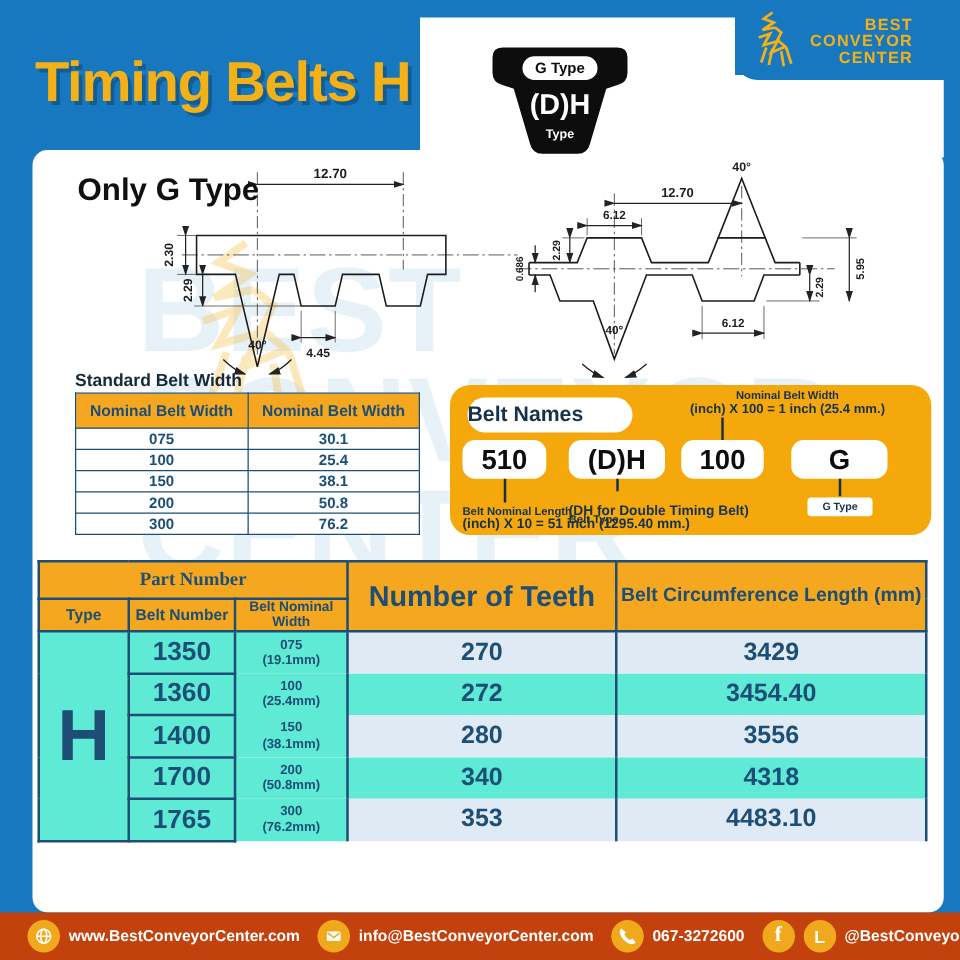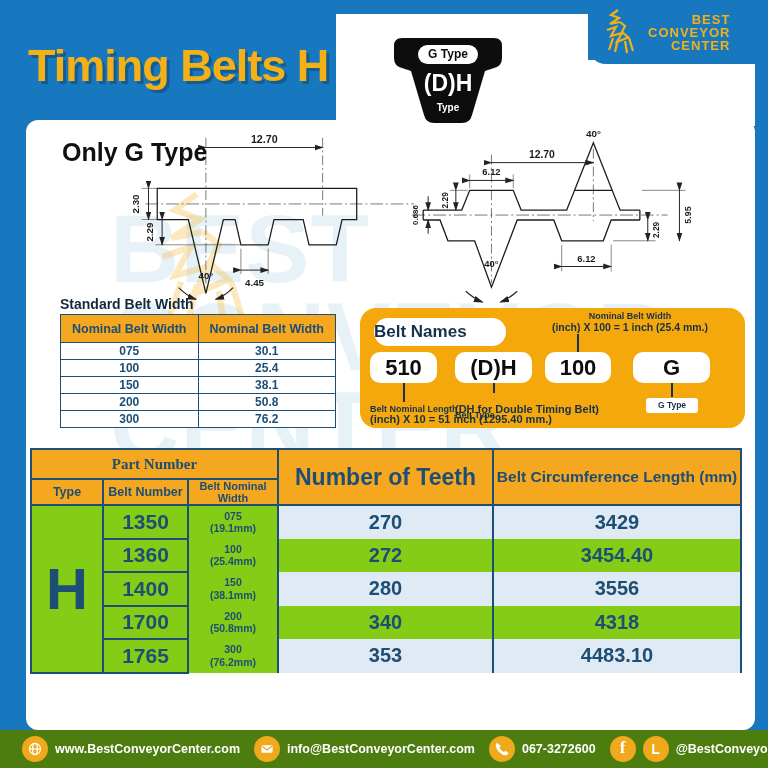--- a/index.html
+++ b/index.html
@@ -54,36 +54,36 @@
   .note { position:absolute; color:#16324a; font-weight:bold; }
   .nbox { position:absolute; top:44px; height:31px; background:#ffffff; color:#0d0d0d; font-size:22px; font-weight:bold;
           text-align:center; line-height:31px;border-radius:10px; }
   .conn { position:absolute; width:1.6px; background:#16324a; }
   .gtype-pill { position:absolute; left:286px; top:90px; width:52px; height:15px; background:#ffffff; border-radius:3px;
                 color:#16324a; font-size:8.5px; font-weight:bold; text-align:center; line-height:15px; }
 
   
   .main-table { position:absolute; left:30px; top:448px; border-collapse:collapse; z-index:3; table-layout:fixed; }
   .main-table th { background:#f5a71f; color:#1d4e75; border:2px solid #1d4e75; font-weight:bold; }
-  .main-table td { border:2px solid #1d4e75; color:#1d4e75; font-weight:bold; text-align:center; background:#84cc16; }
+  .main-table td { border:2px solid #1d4e75; color:#1d4e75; font-weight:bold; text-align:center; background:#5eead4; }
   .th-part { font-size:15px; height:30px;font-family:Liberation Serif, serif; }
   .th-sub { font-size:12.5px; height:24px; }
   .th-subsmall { font-size:11px; }
   .th-teeth { font-size:23px; }
   .th-circ { font-size:15.5px; }
   .td-type { font-size:58px; }
   .td-num { font-size:21px; }
   .td-width { font-size:10.5px; line-height:1.2; border-top:none !important; border-bottom:none !important; }
   .td-val { font-size:20px; border-top:none !important; border-bottom:none !important; }
   tr.alt .td-val { background:#dfeaf4; }
   .main-table tr { height:33.5px; }
   .main-table tr.hr1 { height:30px; } .main-table tr.hr2 { height:24px; }
 
   
-  .footer { position:absolute; left:0; top:730px; width:768px; height:38px; background:#4d7c0f; display:flex;
+  .footer { position:absolute; left:0; top:730px; width:768px; height:38px; background:#c2410c; display:flex;
             align-items:center; padding-left:22px; gap:7px; z-index:4; }
   .circ { width:26px; height:26px; border-radius:50%; background:#f0a81c; display:flex; align-items:center;
           justify-content:center; flex:0 0 auto; }
   .f-label { color:#ffffff; font-size:12.5px; font-weight:bold; white-space:nowrap; }
   .gap { width:7px; }
   .fb-f { color:#ffffff; font-size:17px; font-weight:bold; font-family:"Liberation Serif", serif; margin-top:-2px; }
   .line-l { color:#ffffff; font-size:14px; font-weight:bold; }
 </style>
 </head>
 <body>

